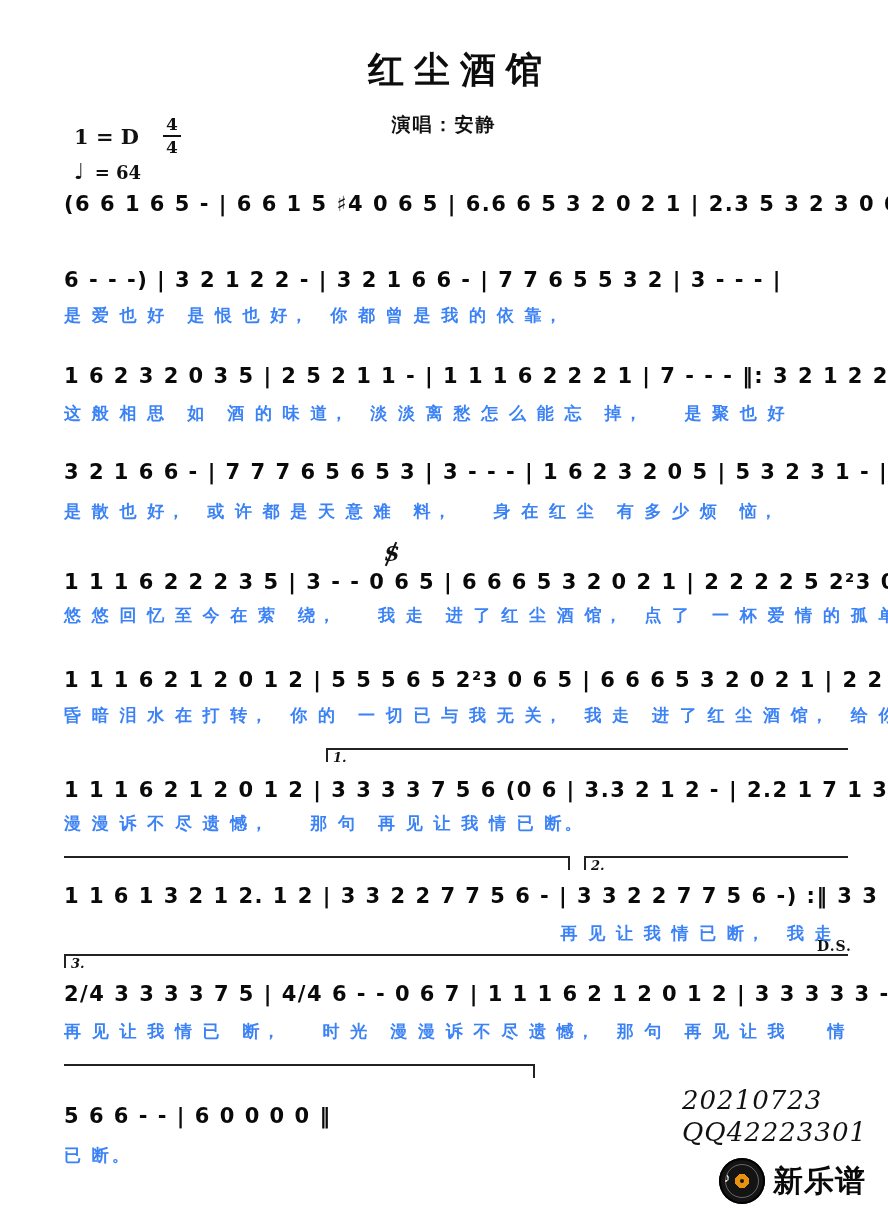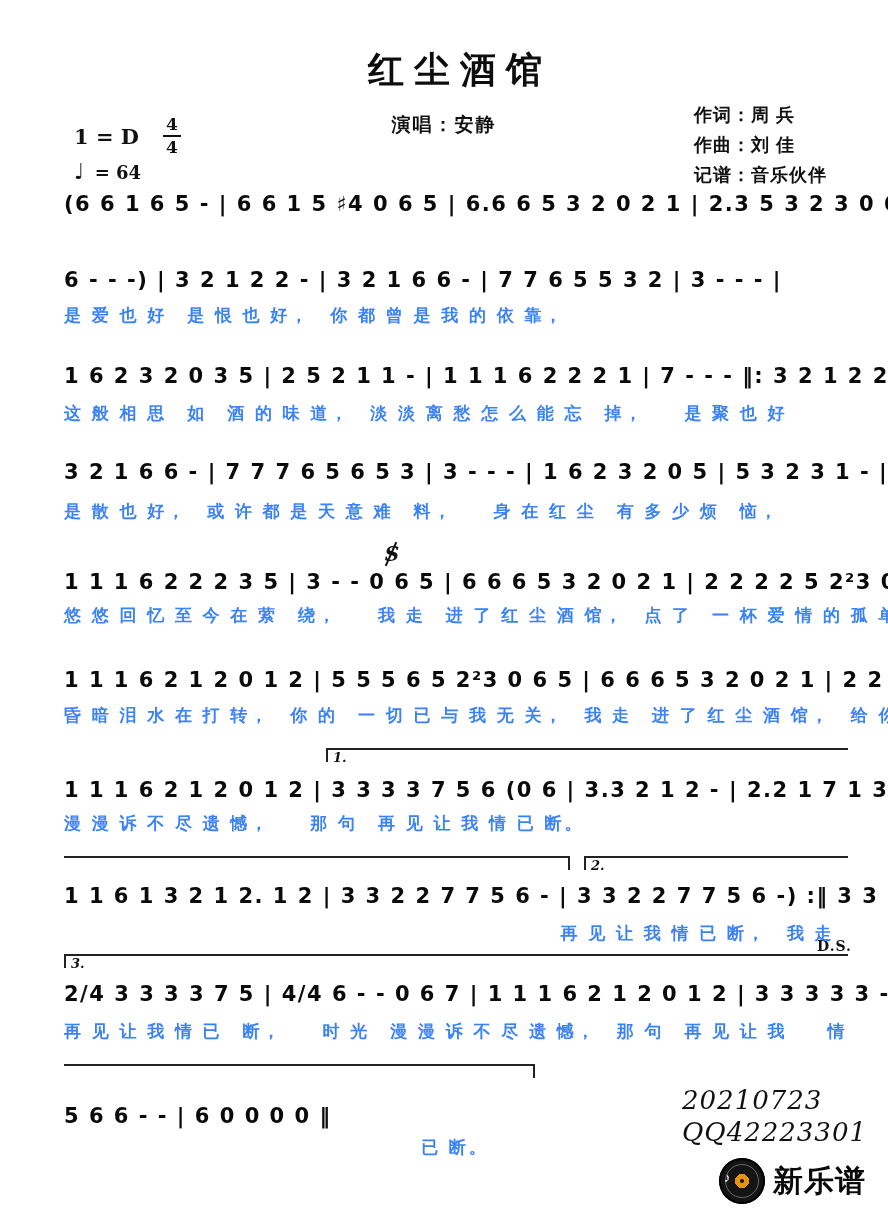--- a/index.html
+++ b/index.html
@@ -88,25 +88,20 @@
 </style>
 </head>
 <body>
 
 <div class="page">
 
   <div class="title">红尘酒馆</div>
 
   <div class="performer">演唱：安静</div>
 
-  <div class="credits">
-    <div>作词：周  兵</div>
-    <div>作曲：刘  佳</div>
-    <div>记谱：音乐伙伴</div>
-  </div>
 
   <div class="keyrow">
     <span class="keysig">1 = D</span>
     <span class="frac">
       <span class="num">4</span>
       <span class="den">4</span>
     </span>
   </div>
 
   <div class="temporow">
@@ -161,21 +156,21 @@
       <div class="system" style="top: 954px;">
         <div class="volta" style="left: 0%; width: 100%; top: 0px;">
           <span class="vlabel">3.</span>
         </div>
         <div class="music" style="top: 28px;">2/4  3 3 3 3  7 5 | 4/4  6 - - 0 6 7 | 1 1  1 6  2 1 2  0 1 2 | 3 3 3 3  3 - 7 |</div>
         <div class="lyrics" style="top: 66px;">再 见 让 我 情 已　断，　　时 光　漫 漫 诉 不 尽 遗 憾，　那 句　再 见 让 我　　情</div>
       </div>
       <div class="system" style="top: 1064px;">
         <div class="bracket" style="left: 0%; width: 60%; top: 0px;"></div>
         <div class="music" style="top: 40px;">5 6   6 - - | 6 0  0 0 0 ‖</div>
-        <div class="lyrics" style="top: 72px; text-align: center;">已 断。</div>
+        <div class="lyrics" style="top: 80px;">已 断。</div>
       </div>
     </div>
 
   <div class="stamp">
     <div>20210723</div>
     <div>QQ42223301</div>
   </div>
 
   <div class="logo">
     <div class="vinyl">

